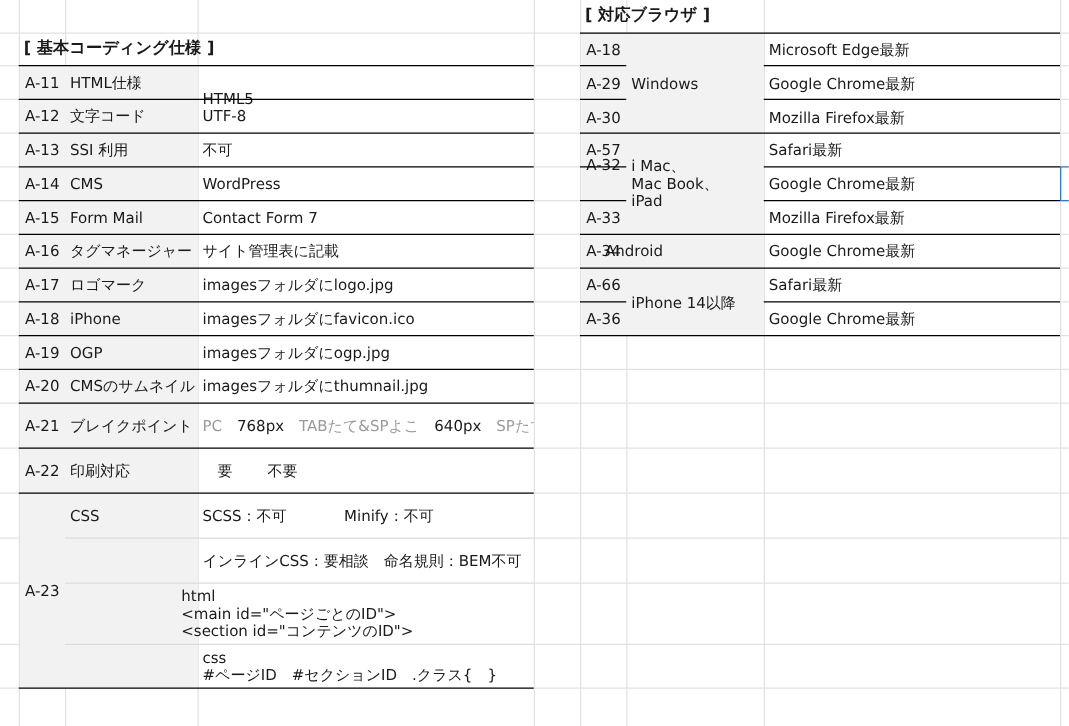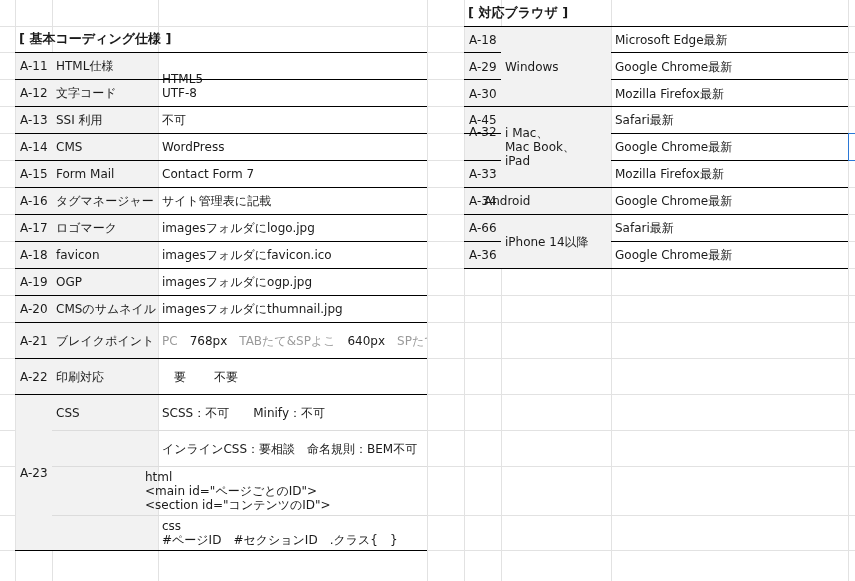--- a/index.html
+++ b/index.html
@@ -116,21 +116,21 @@
     <div class="cell" style="left:52px;top:188px;width:106px;height:26px">タグマネージャー</div>
     <div class="cell" style="left:158px;top:188px;width:269px;height:26px">サイト管理表に記載</div>
   </div>
   <div>
     <div class="cell" style="left:16px;top:215px;width:36px;height:26px">A-17</div>
     <div class="cell" style="left:52px;top:215px;width:106px;height:26px">ロゴマーク</div>
     <div class="cell" style="left:158px;top:215px;width:269px;height:26px">imagesフォルダにlogo.jpg</div>
   </div>
   <div>
     <div class="cell" style="left:16px;top:242px;width:36px;height:26px">A-18</div>
-    <div class="cell" style="left:52px;top:242px;width:106px;height:26px">favicon</div>
+    <div class="cell" style="left:52px;top:242px;width:106px;height:26px">iPhone</div>
     <div class="cell" style="left:158px;top:242px;width:269px;height:26px">imagesフォルダにfavicon.ico</div>
   </div>
   <div>
     <div class="cell" style="left:16px;top:269px;width:36px;height:26px">A-19</div>
     <div class="cell" style="left:52px;top:269px;width:106px;height:26px">OGP</div>
     <div class="cell" style="left:158px;top:269px;width:269px;height:26px">imagesフォルダにogp.jpg</div>
   </div>
   <div>
     <div class="cell" style="left:16px;top:296px;width:36px;height:26px">A-20</div>
     <div class="cell" style="left:52px;top:296px;width:106px;height:26px">CMSのサムネイル</div>
@@ -156,21 +156,21 @@
       <span>要</span>
       <span style="margin-left:28px">不要</span>
     </div>
   </div>
 
   <div>
     <div class="cell" style="left:16px;top:395px;width:36px;height:155px">A-23</div>
     <div class="cell" style="left:52px;top:395px;width:106px;height:35px">CSS</div>
     <div class="cell" style="left:158px;top:395px;width:269px;height:35px">
       <span>SCSS：不可</span>
-      <span style="margin-left:24px">Minify：不可</span>
+      <span style="margin-left:46px">Minify：不可</span>
     </div>
     <div class="cell" style="left:158px;top:431px;width:269px;height:35px">インラインCSS：要相談　命名規則：BEM不可</div>
     <div class="cell multi" style="left:141px;top:467px;width:269px;height:48px">html
 &lt;main id="ページごとのID"&gt;
 &lt;section id="コンテンツのID"&gt;</div>
     <div class="cell multi" style="left:158px;top:516px;width:269px;height:34px;padding-top:3px">css
 #ページID　#セクションID　.クラス{　}</div>
   </div>
 </div>
 
@@ -184,21 +184,21 @@
 iPad</div>
   <div class="cell" style="left:480px;top:188px;width:110px;height:26px">Android</div>
   <div class="cell" style="left:501px;top:215px;width:110px;height:53px">iPhone 14以降</div>
 
   <div class="cell" style="left:465px;top:27px;width:36px;height:26px">A-18</div>
   <div class="cell" style="left:611px;top:27px;width:237px;height:26px">Microsoft Edge最新</div>
   <div class="cell" style="left:465px;top:54px;width:36px;height:26px">A-29</div>
   <div class="cell" style="left:611px;top:54px;width:237px;height:26px">Google Chrome最新</div>
   <div class="cell" style="left:465px;top:81px;width:36px;height:26px">A-30</div>
   <div class="cell" style="left:611px;top:81px;width:237px;height:26px">Mozilla Firefox最新</div>
-  <div class="cell" style="left:465px;top:107px;width:36px;height:26px">A-45</div>
+  <div class="cell" style="left:465px;top:107px;width:36px;height:26px">A-57</div>
   <div class="cell" style="left:611px;top:107px;width:237px;height:26px">Safari最新</div>
   <div class="cell" style="left:465px;top:119px;width:36px;height:26px">A-32</div>
   <div class="cell" style="left:611px;top:134px;width:237px;height:26px">Google Chrome最新</div>
   <div class="cell" style="left:465px;top:161px;width:36px;height:26px">A-33</div>
   <div class="cell" style="left:611px;top:161px;width:237px;height:26px">Mozilla Firefox最新</div>
   <div class="cell" style="left:465px;top:188px;width:36px;height:26px">A-34</div>
   <div class="cell" style="left:611px;top:188px;width:237px;height:26px">Google Chrome最新</div>
   <div class="cell" style="left:465px;top:215px;width:36px;height:26px">A-66</div>
   <div class="cell" style="left:611px;top:215px;width:237px;height:26px">Safari最新</div>
   <div class="cell" style="left:465px;top:242px;width:36px;height:26px">A-36</div>

